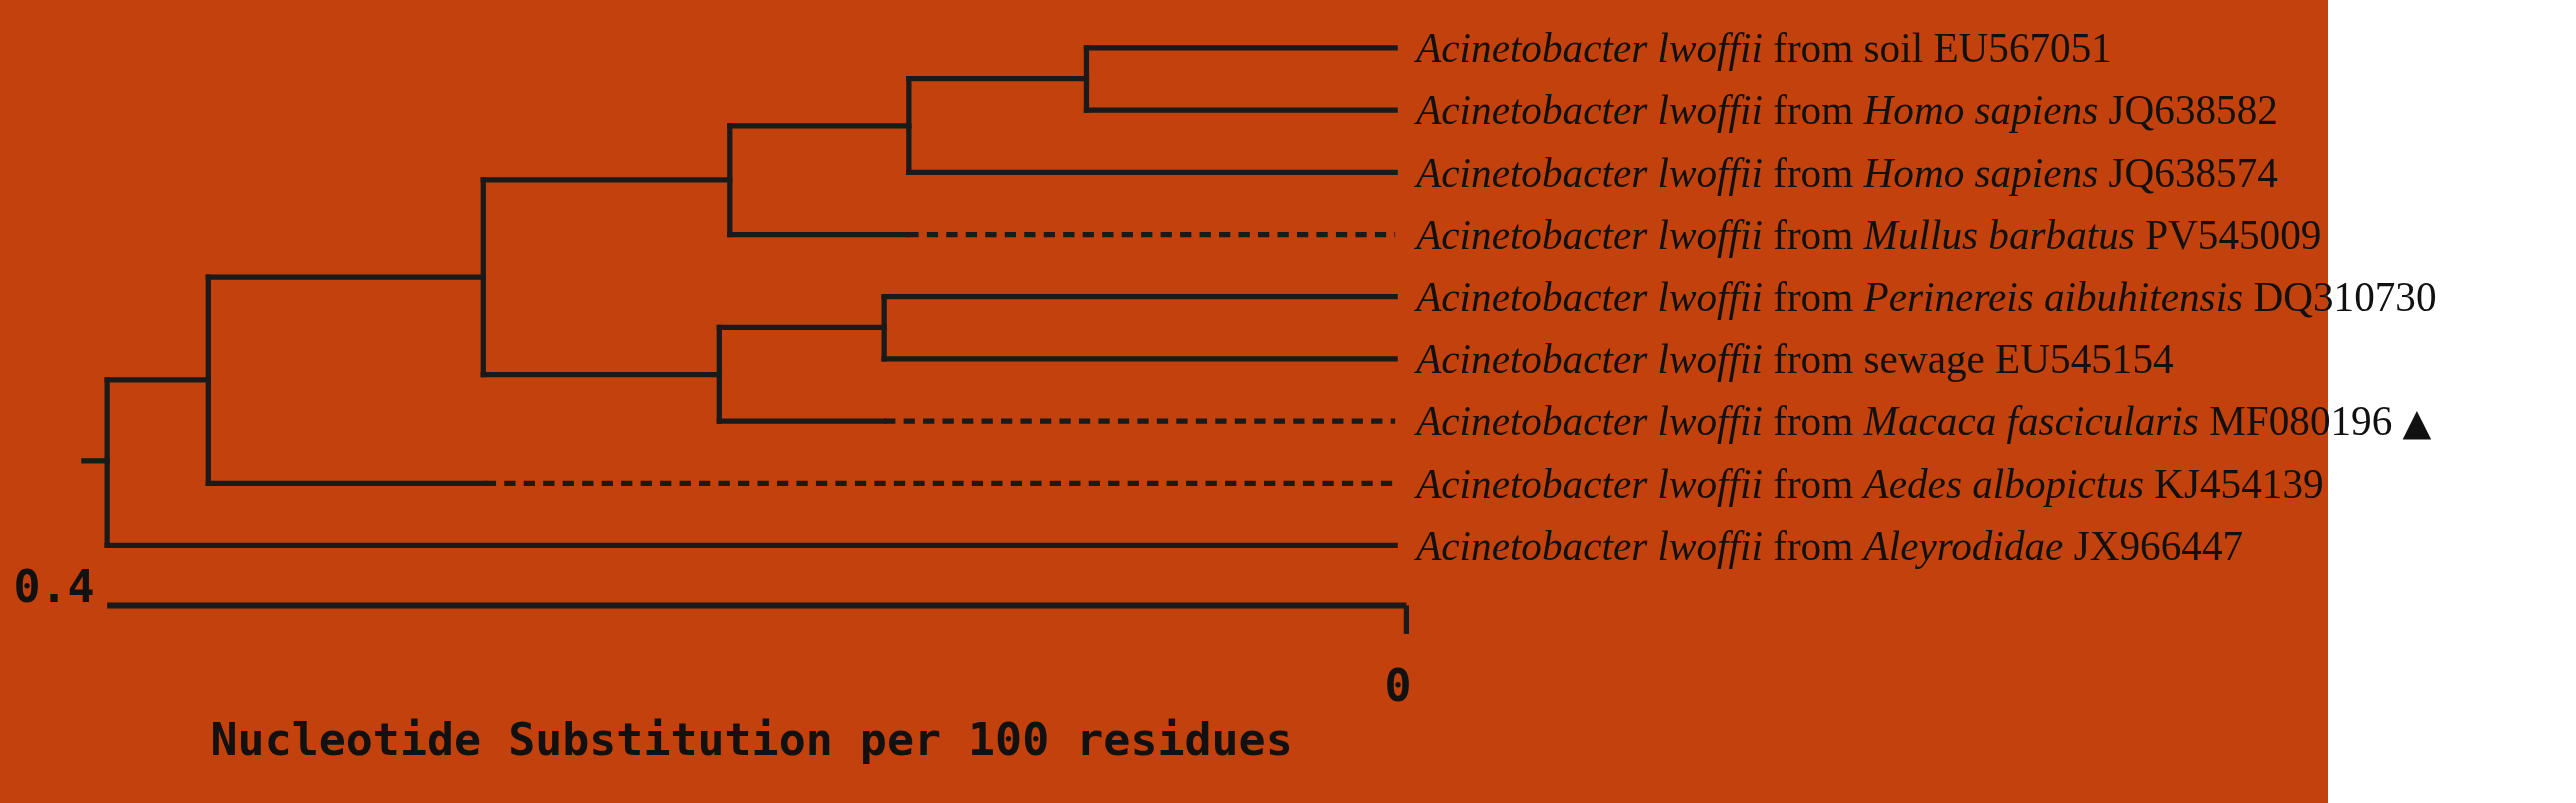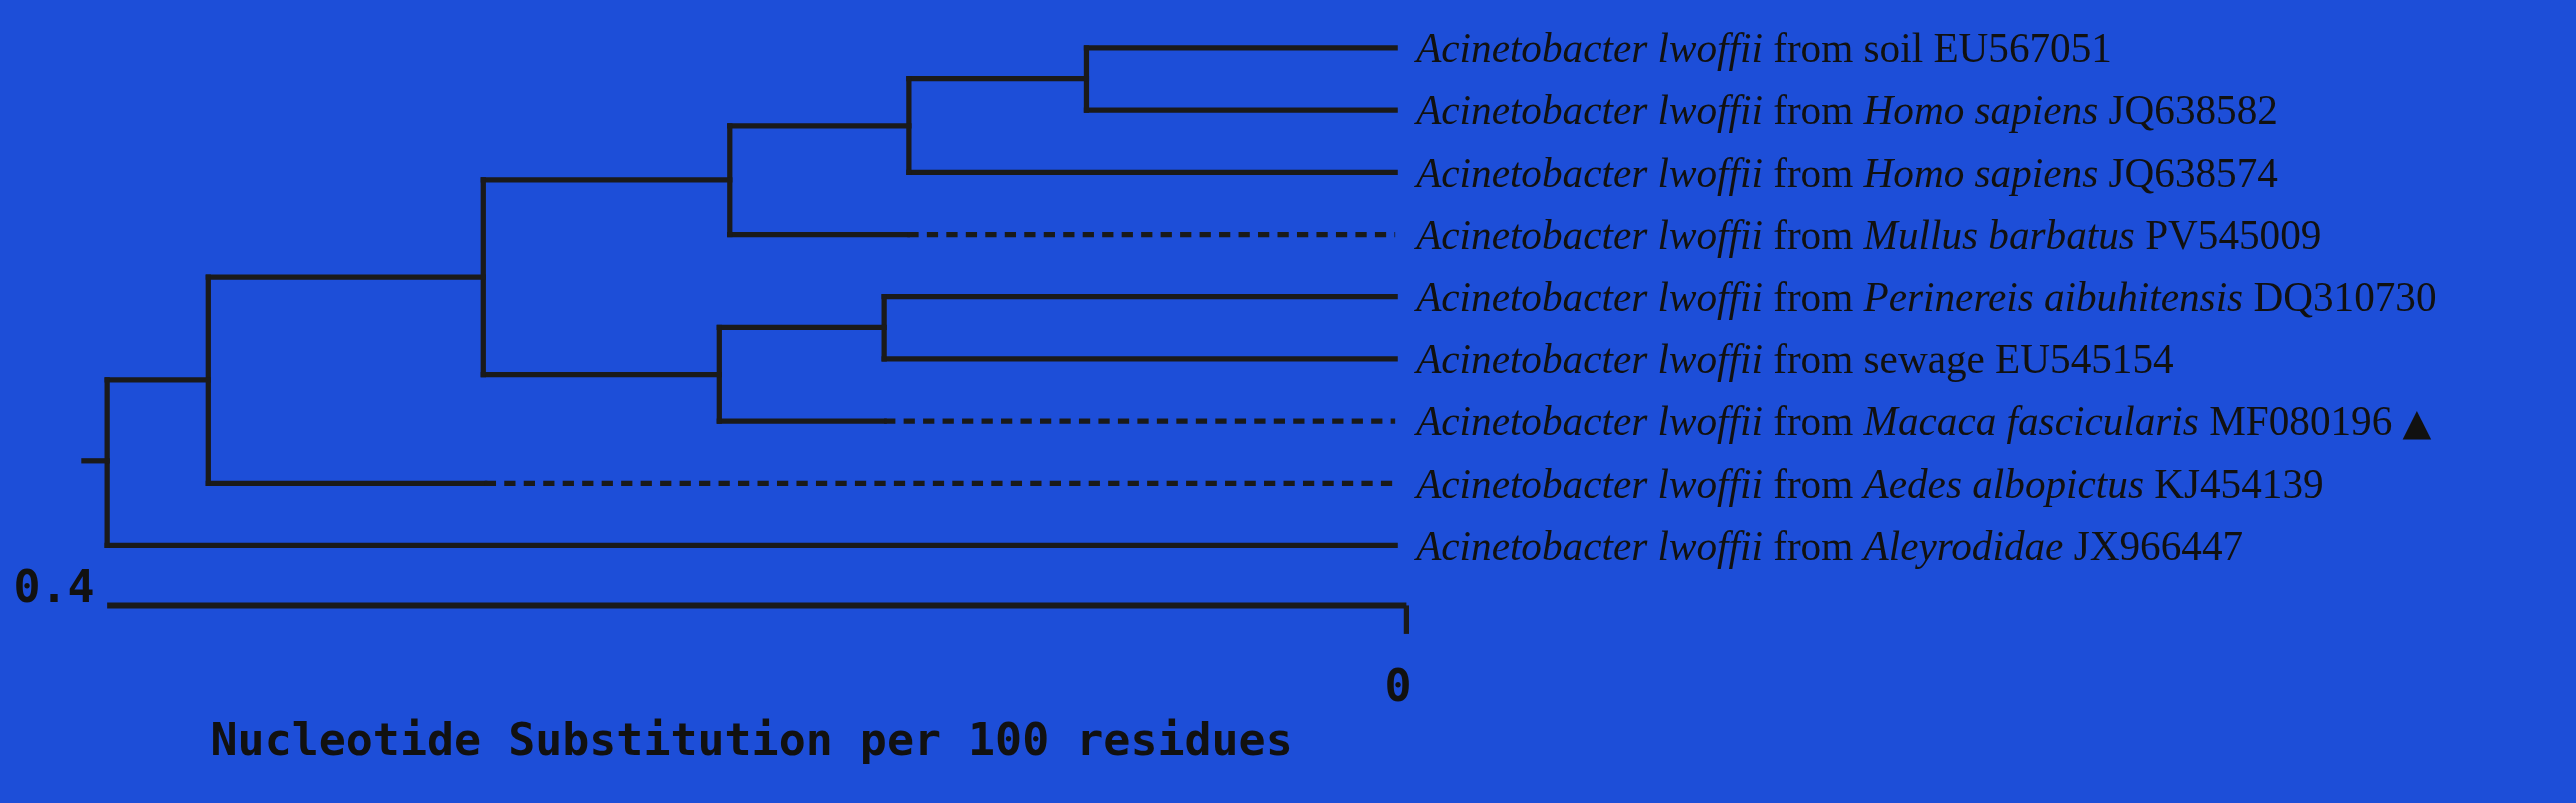--- a/index.html
+++ b/index.html
@@ -3,22 +3,22 @@
 <meta charset="utf-8">
 <style>
   html,body{
     margin:0; padding:0;
     width:2576px; height:804px;
     background:#ffffff;
     overflow:hidden;
   }
   #figure{
     position:relative;
-    width:2576px; height:804px;
-    background:#1d4ed8;
+    width:2328px; height:804px;
+    background:#c2410c;
   }
   svg{ display:block; }
   .leaf-label{
     font-family:"Liberation Serif", serif;
     font-size:55px;
     fill:#111111;
   }
   .leaf-label .it{ font-style:italic; }
   .leaf-label .marker{ font-family:"DejaVu Sans", sans-serif; font-size:50px; }
   .axis-text{

